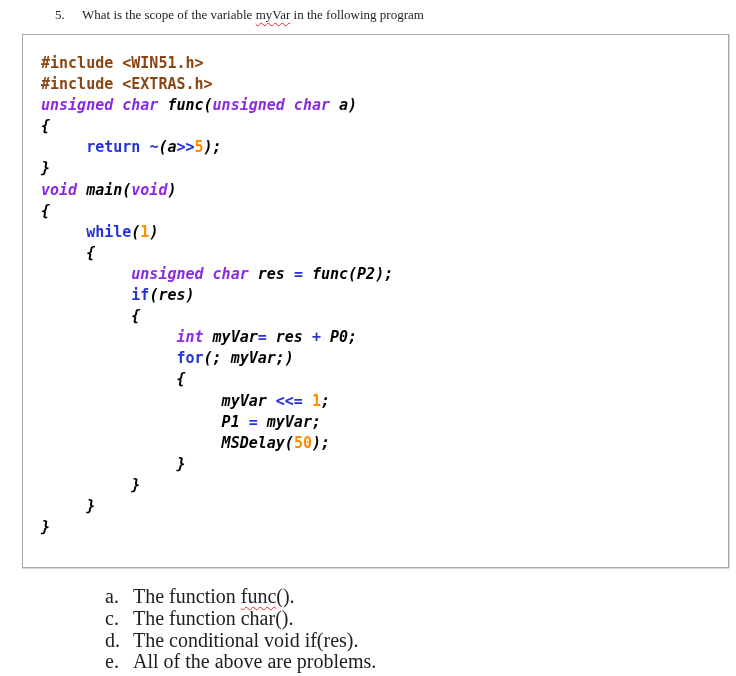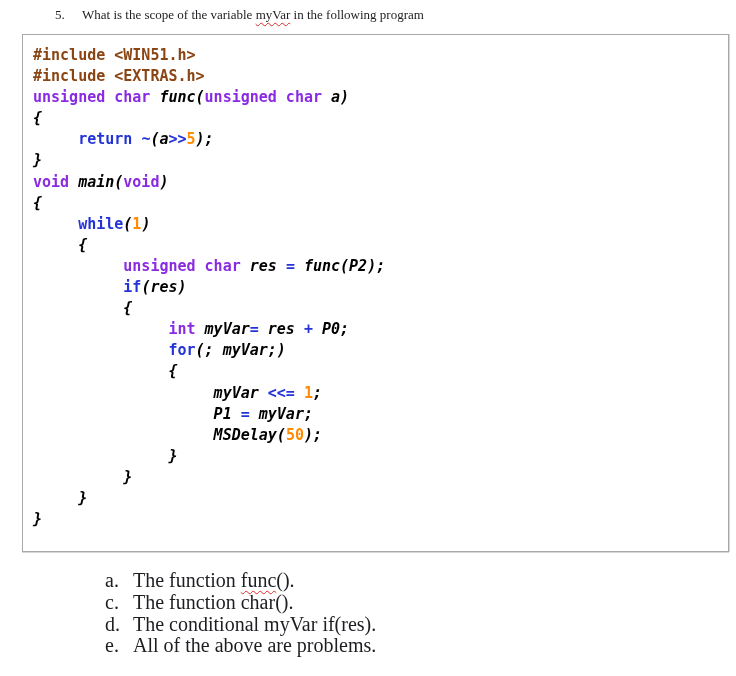--- a/index.html
+++ b/index.html
@@ -26,31 +26,31 @@
   }
   .code-box {
     box-sizing: border-box;
     margin: 10px 0 0 22px;
     width: 707px;
     border: 1px solid var(--c-border, #a9a9a9);
     box-shadow: 0 1px 0 #d6d6d6, 1px 0 0 #d6d6d6;
     background: #ffffff;
   }
   pre.code {
-    margin: 8px;
+    margin: 16px;
     padding: 2px 2px 13px 2px;
     font-family: "DejaVu Sans Mono", monospace;
     font-weight: bold;
     font-size: 15px;
     line-height: 21.1px;
     color: var(--c-plain, #000000);
   }
   .code-line { white-space: pre; }
   .tok-pp    { color: var(--c-pp,   #8B4513); }
-  .tok-type  { color: var(--c-type, #8A2BE2); }
+  .tok-type  { color: var(--c-type, #8A2BE2); font-style: italic; }
   .tok-kw    { color: var(--c-kw,   #2433D6); }
   .tok-op    { color: var(--c-op,   #2433D6); }
   .tok-num   { color: var(--c-num,  #FF8C00); }
   .tok-plain { color: var(--c-plain,#000000); font-style: italic; }
   .wavy {
     text-decoration: underline;
     text-decoration-style: wavy;
     text-decoration-color: var(--c-squig, #E02B2B);
     text-decoration-thickness: 1px;
     text-underline-offset: 3px;
@@ -75,17 +75,17 @@
     <span class="qnum">5.</span><span id="question-text"><span>What is the scope of the variable </span><span class="wavy">myVar</span><span> in the following program</span></span>
   </div>
 
   <div class="code-box">
     <pre class="code" id="code-listing"><div class="code-line"><span class="tok-pp">#include &lt;WIN51.h&gt;</span></div><div class="code-line"><span class="tok-pp">#include &lt;EXTRAS.h&gt;</span></div><div class="code-line"><span class="tok-type">unsigned char</span><span class="tok-plain"> func(</span><span class="tok-type">unsigned char</span><span class="tok-plain"> a)</span></div><div class="code-line"><span class="tok-plain">{</span></div><div class="code-line"><span class="tok-plain">     </span><span class="tok-kw">return</span><span class="tok-plain"> </span><span class="tok-op">~</span><span class="tok-plain">(a</span><span class="tok-op">&gt;&gt;</span><span class="tok-num">5</span><span class="tok-plain">);</span></div><div class="code-line"><span class="tok-plain">}</span></div><div class="code-line"><span class="tok-type">void</span><span class="tok-plain"> main(</span><span class="tok-type">void</span><span class="tok-plain">)</span></div><div class="code-line"><span class="tok-plain">{</span></div><div class="code-line"><span class="tok-plain">     </span><span class="tok-kw">while</span><span class="tok-plain">(</span><span class="tok-num">1</span><span class="tok-plain">)</span></div><div class="code-line"><span class="tok-plain">     {</span></div><div class="code-line"><span class="tok-plain">          </span><span class="tok-type">unsigned char</span><span class="tok-plain"> res </span><span class="tok-op">=</span><span class="tok-plain"> func(P2);</span></div><div class="code-line"><span class="tok-plain">          </span><span class="tok-kw">if</span><span class="tok-plain">(res)</span></div><div class="code-line"><span class="tok-plain">          {</span></div><div class="code-line"><span class="tok-plain">               </span><span class="tok-type">int</span><span class="tok-plain"> myVar</span><span class="tok-op">=</span><span class="tok-plain"> res </span><span class="tok-op">+</span><span class="tok-plain"> P0;</span></div><div class="code-line"><span class="tok-plain">               </span><span class="tok-kw">for</span><span class="tok-plain">(; myVar;)</span></div><div class="code-line"><span class="tok-plain">               {</span></div><div class="code-line"><span class="tok-plain">                    myVar </span><span class="tok-op">&lt;&lt;=</span><span class="tok-plain"> </span><span class="tok-num">1</span><span class="tok-plain">;</span></div><div class="code-line"><span class="tok-plain">                    P1 </span><span class="tok-op">=</span><span class="tok-plain"> myVar;</span></div><div class="code-line"><span class="tok-plain">                    MSDelay(</span><span class="tok-num">50</span><span class="tok-plain">);</span></div><div class="code-line"><span class="tok-plain">               }</span></div><div class="code-line"><span class="tok-plain">          }</span></div><div class="code-line"><span class="tok-plain">     }</span></div><div class="code-line"><span class="tok-plain">}</span></div></pre>
   </div>
 
   <div class="options" id="options-list">
       <div class="opt-row"><span class="opt-letter">a.</span><span>The function </span><span class="wavy">func</span><span>().</span></div>
       <div class="opt-row"><span class="opt-letter">c.</span><span>The function char().</span></div>
-      <div class="opt-row"><span class="opt-letter">d.</span><span>The conditional myVar if(res).</span></div>
+      <div class="opt-row"><span class="opt-letter">d.</span><span>The conditional void if(res).</span></div>
       <div class="opt-row"><span class="opt-letter">e.</span><span>All of the above are problems.</span></div>
     </div>
 
 </div>
 
 </body></html>

